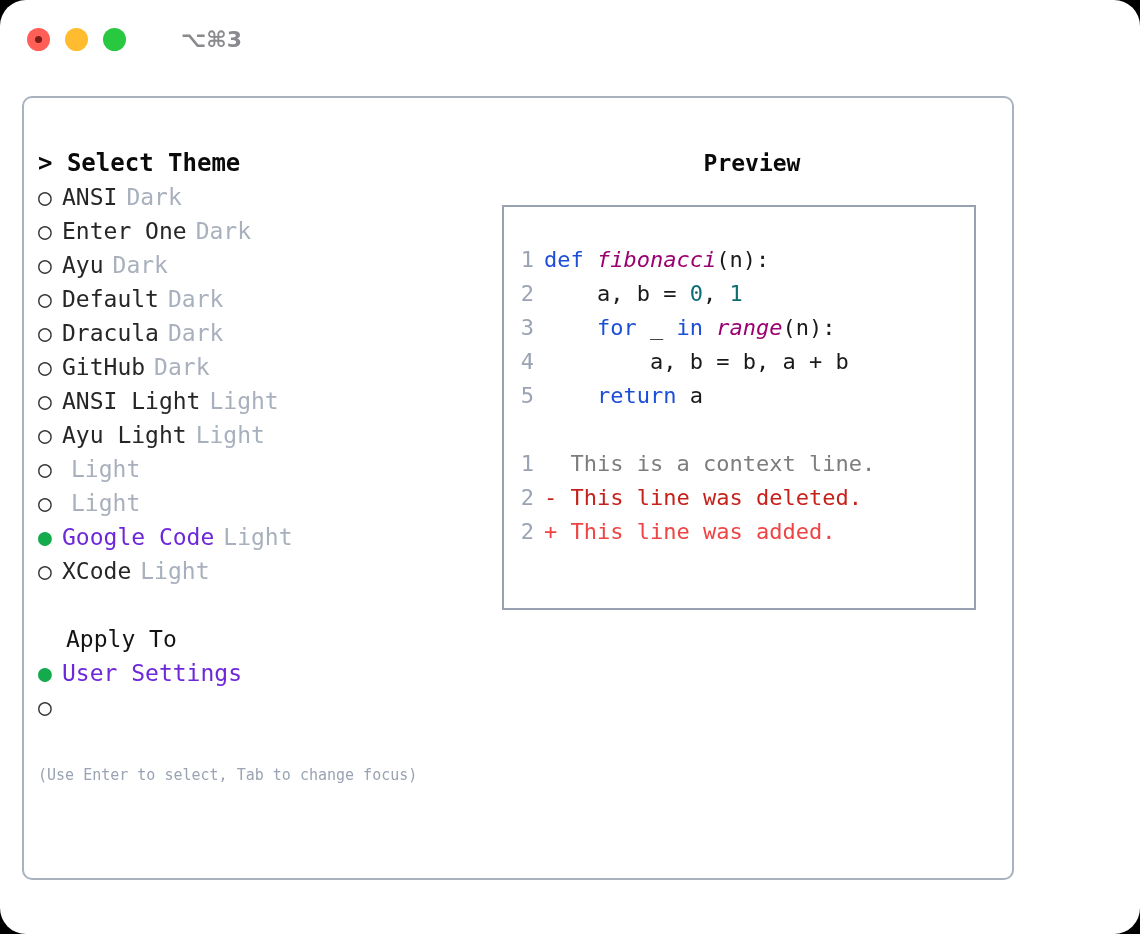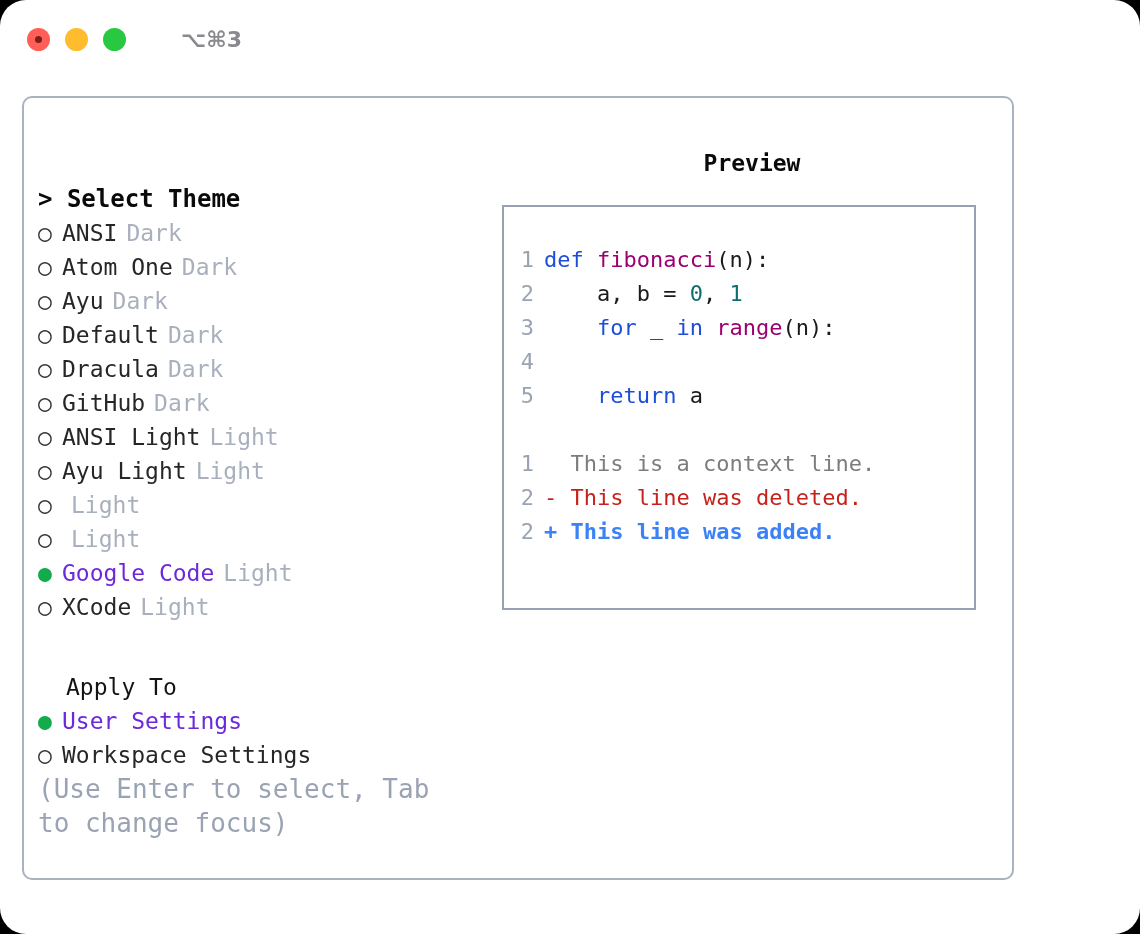--- a/index.html
+++ b/index.html
@@ -94,21 +94,20 @@
     left: 14px;
     top: 48px;
     width: 450px;
   }
   #theme-header {
     font-size: 24px;
     font-weight: bold;
     color: #0a0a0a;
     line-height: 34px;
     white-space: pre;
-    margin-top: 36px;
   }
   .option-row {
     display: flex;
     align-items: baseline;
     line-height: 34px;
     height: 34px;
     font-size: 23px;
     white-space: pre;
   }
   .bullet {
@@ -125,25 +124,25 @@
   .opt-variant { color: #a9b0bd; padding-left: 9px; }
 
   .group-spacer { height: 34px; }
 
   #apply-header {
     font-size: 23px;
     color: #131313;
     line-height: 34px;
     padding-left: 28px;
     white-space: pre;
-    margin-top: 12px;
   }
 
   #hint-block {
-    font-size: 26px;
+    margin-top: 34px;
+    font-size: 15px;
     line-height: 34px;
     color: #9aa3b3;
     width: 410px;
     white-space: pre-wrap;
   }
 
   
   #preview-column {
     position: absolute;
     left: 478px;
@@ -181,28 +180,28 @@
     text-align: right;
     color: #9aa3b2;
     padding-right: 10px;
     box-sizing: border-box;
   }
   .code-text { white-space: pre; }
   .blank-line { height: 34px; }
 
   
   .tok-kw   { color: #1d4ed8; }
-  .tok-fn   { color: #9b0070; }
+  .tok-fn   { color: #9b0070; font-style: italic; }
   .tok-num  { color: #0d6e72; }
   .tok-pl   { color: #1a1a1a; }
 
   
   .diff-ctx { color: #7d7d7d; }
   .diff-del { color: #c6211b; }
-  .diff-add { color: #3b82f6; font-weight: bold; }
+  .diff-add { color: #ef4444; }
 </style>
 </head>
 <body>
 
 <div id="app-window">
 
   <div id="title-bar">
     <div class="traffic-lights">
       <div class="tl tl-red"></div>
       <div class="tl tl-yellow"></div>
@@ -212,54 +211,54 @@
   </div>
 
   <div id="main-panel">
     <div id="panel-columns">
 
       <div id="theme-column">
         <div id="theme-header">&gt; Select Theme</div>
 
         <div id="theme-options">
             <div class="option-row"><span class="bullet bullet-empty">○</span><span class="opt-label">ANSI</span><span class="opt-variant">Dark</span></div>
-            <div class="option-row"><span class="bullet bullet-empty">○</span><span class="opt-label">Atom One</span><span class="opt-variant">Dark</span></div>
+            <div class="option-row"><span class="bullet bullet-empty">○</span><span class="opt-label">Enter One</span><span class="opt-variant">Dark</span></div>
             <div class="option-row"><span class="bullet bullet-empty">○</span><span class="opt-label">Ayu</span><span class="opt-variant">Dark</span></div>
             <div class="option-row"><span class="bullet bullet-empty">○</span><span class="opt-label">Default</span><span class="opt-variant">Dark</span></div>
             <div class="option-row"><span class="bullet bullet-empty">○</span><span class="opt-label">Dracula</span><span class="opt-variant">Dark</span></div>
             <div class="option-row"><span class="bullet bullet-empty">○</span><span class="opt-label">GitHub</span><span class="opt-variant">Dark</span></div>
             <div class="option-row"><span class="bullet bullet-empty">○</span><span class="opt-label">ANSI Light</span><span class="opt-variant">Light</span></div>
             <div class="option-row"><span class="bullet bullet-empty">○</span><span class="opt-label">Ayu Light</span><span class="opt-variant">Light</span></div>
             <div class="option-row"><span class="bullet bullet-empty">○</span><span class="opt-variant">Light</span></div>
             <div class="option-row"><span class="bullet bullet-empty">○</span><span class="opt-variant">Light</span></div>
             <div class="option-row"><span class="bullet bullet-filled">●</span><span class="opt-label selected">Google Code</span><span class="opt-variant">Light</span></div>
             <div class="option-row"><span class="bullet bullet-empty">○</span><span class="opt-label">XCode</span><span class="opt-variant">Light</span></div>
           </div>
 
         <div class="group-spacer"></div>
 
         <div id="apply-header">Apply To</div>
 
         <div id="apply-options">
             <div class="option-row"><span class="bullet bullet-filled">●</span><span class="opt-label selected">User Settings</span></div>
-            <div class="option-row"><span class="bullet bullet-empty">○</span><span class="opt-label">Workspace Settings</span></div>
+            <div class="option-row"><span class="bullet bullet-empty">○</span></div>
           </div>
 
         <div id="hint-block">(Use Enter to select, Tab to change focus)</div>
       </div>
 
       <div id="preview-column">
         <div id="preview-header">Preview</div>
 
         <div id="code-box">
           <div id="code-lines">
               <div class="code-line"><span class="ln">1</span><span class="code-text"><span class="tok-kw">def </span><span class="tok-fn">fibonacci</span><span class="tok-pl">(n):</span></span></div>
               <div class="code-line"><span class="ln">2</span><span class="code-text"><span class="tok-pl">    a, b = </span><span class="tok-num">0</span><span class="tok-pl">, </span><span class="tok-num">1</span></span></div>
               <div class="code-line"><span class="ln">3</span><span class="code-text"><span class="tok-pl">    </span><span class="tok-kw">for</span><span class="tok-pl"> _ </span><span class="tok-kw">in</span><span class="tok-pl"> </span><span class="tok-fn">range</span><span class="tok-pl">(n):</span></span></div>
-              <div class="code-line"><span class="ln">4</span></div>
+              <div class="code-line"><span class="ln">4</span><span class="code-text"><span class="tok-pl">        a, b = b, a + b</span></span></div>
               <div class="code-line"><span class="ln">5</span><span class="code-text"><span class="tok-pl">    </span><span class="tok-kw">return</span><span class="tok-pl"> a</span></span></div>
             </div>
           <div class="blank-line"></div>
           <div id="diff-lines">
               <div class="code-line"><span class="ln">1</span><span class="code-text diff-ctx">  This is a context line.</span></div>
               <div class="code-line"><span class="ln">2</span><span class="code-text diff-del">- This line was deleted.</span></div>
               <div class="code-line"><span class="ln">2</span><span class="code-text diff-add">+ This line was added.</span></div>
             </div>
         </div>
       </div>

